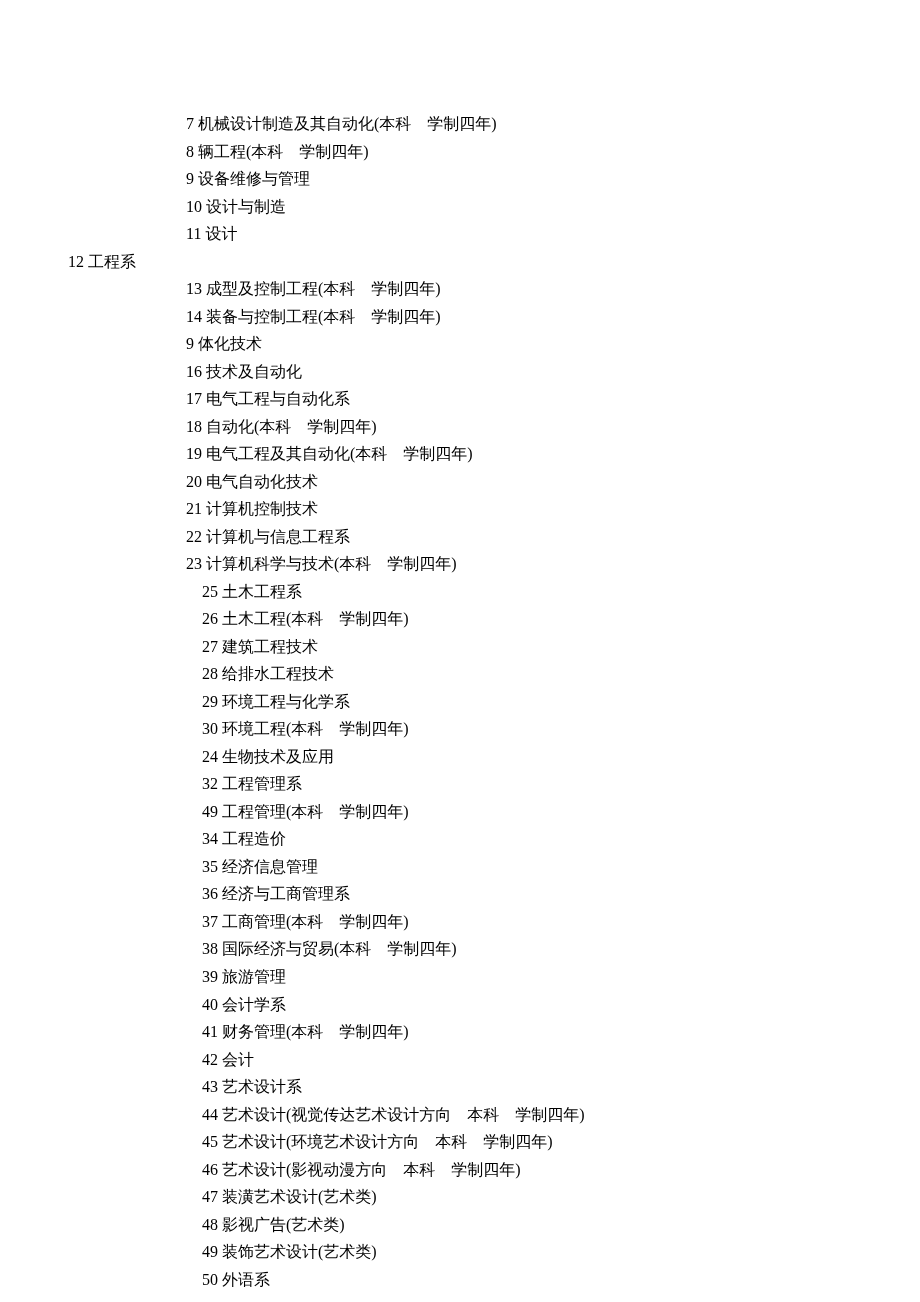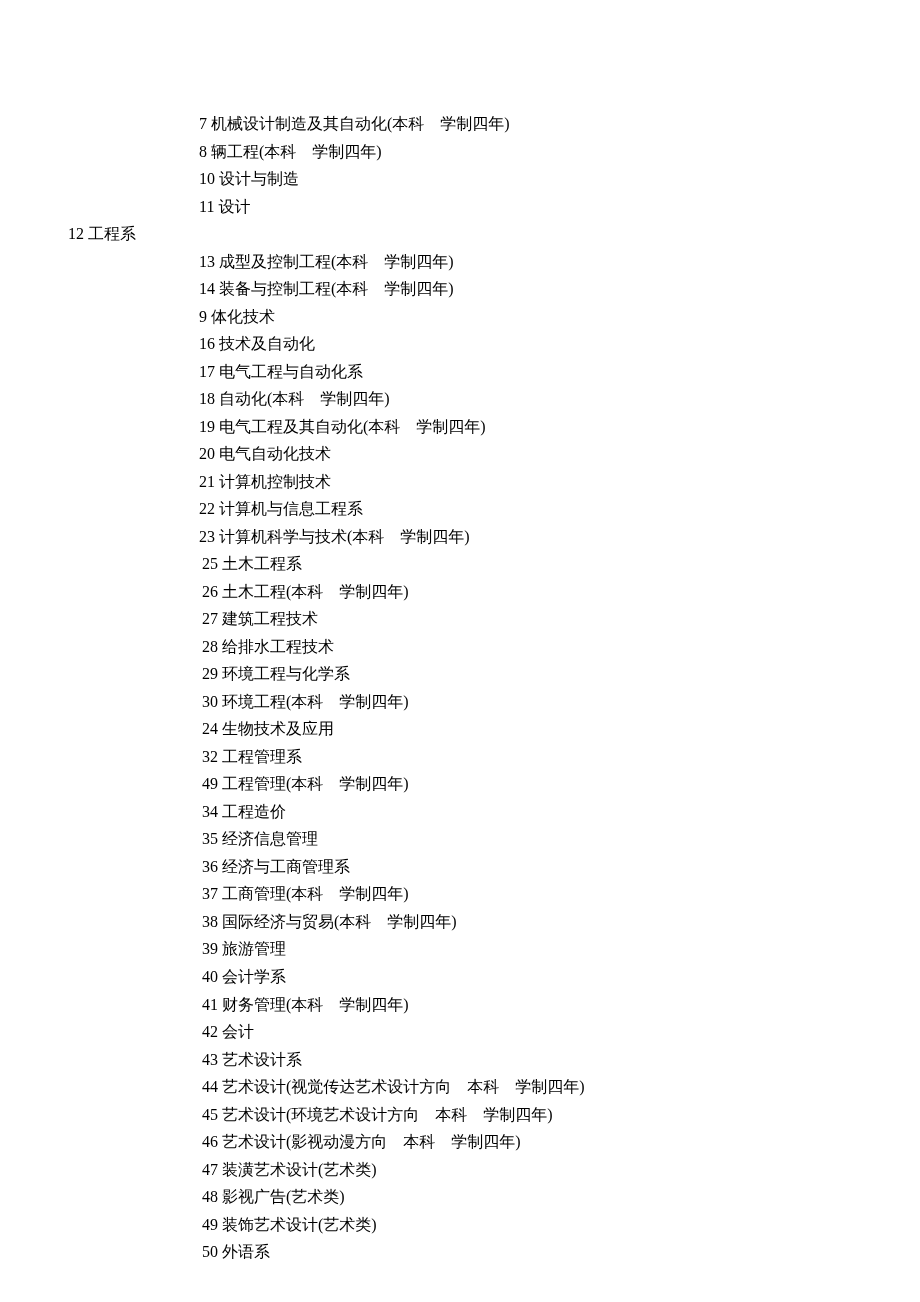--- a/index.html
+++ b/index.html
@@ -6,30 +6,31 @@
       font-family: "SimSun", "宋体", serif;
       font-size: 16px;
       line-height: 1.72;
       color: #000;
       background: #fff;
       margin: 0;
       padding: 110px 0 0 0;
       width: 920px;
     }
     .line { white-space: pre; }
-    .indent-a { padding-left: 186px; margin-left: 13px; }
+    .indent-a { padding-left: 186px; }
     .indent-b { padding-left: 68px; }
     .indent-c { padding-left: 202px; font-family: Liberation Serif, serif; }
   </style>
 </head>
 <body>
 
 <div id="doc">
     <div class="line indent-a">7 机械设计制造及其自动化(本科    学制四年)</div>
     <div class="line indent-a">8 辆工程(本科    学制四年)</div>
+    <div class="line indent-a">9 设备维修与管理</div>
     <div class="line indent-a">10 设计与制造</div>
     <div class="line indent-a">11 设计</div>
     <div class="line indent-b">12 工程系</div>
     <div class="line indent-a">13 成型及控制工程(本科    学制四年)</div>
     <div class="line indent-a">14 装备与控制工程(本科    学制四年)</div>
     <div class="line indent-a">9 体化技术</div>
     <div class="line indent-a">16 技术及自动化</div>
     <div class="line indent-a">17 电气工程与自动化系</div>
     <div class="line indent-a">18 自动化(本科    学制四年)</div>
     <div class="line indent-a">19 电气工程及其自动化(本科    学制四年)</div>

